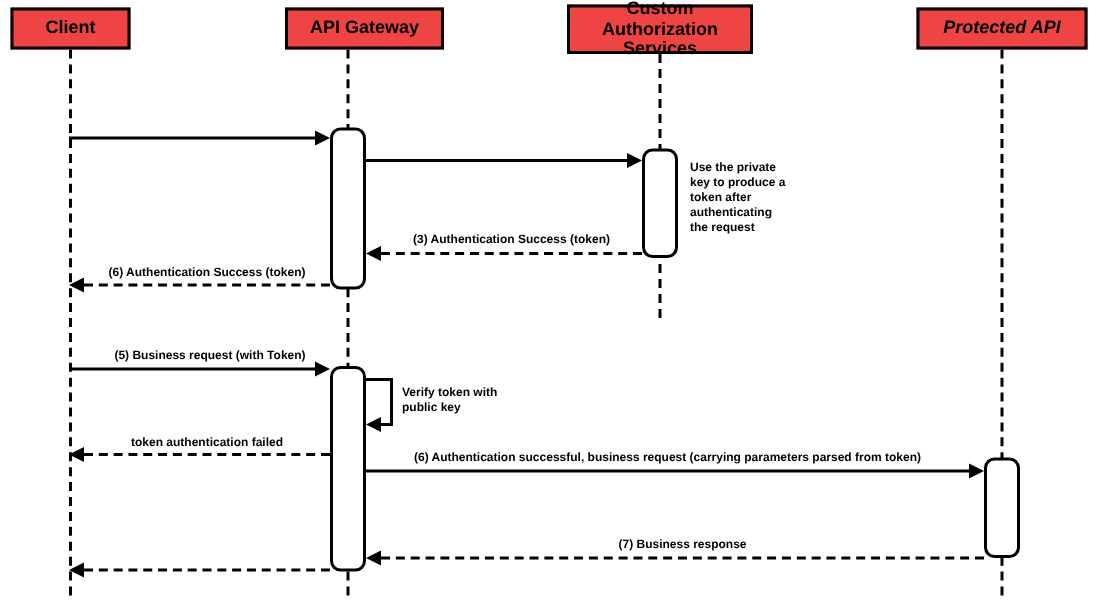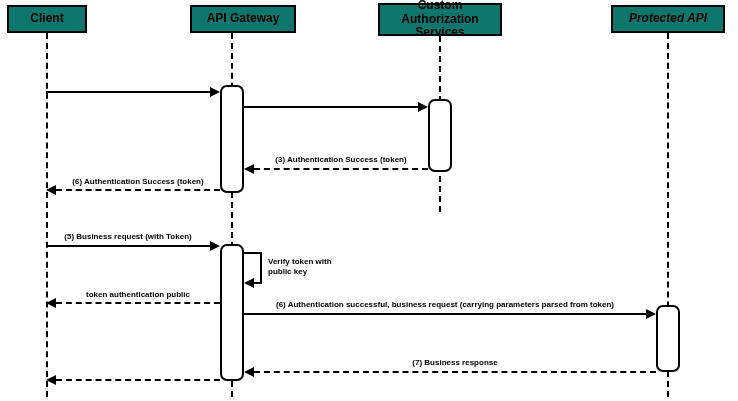--- a/index.html
+++ b/index.html
@@ -1,21 +1,21 @@
 <!DOCTYPE html>
 <html><head>
 <meta charset="utf-8">
 <style>
   html,body{margin:0;padding:0;background:#ffffff;}
   .diagram{
     position:relative;width:738px;height:401px;background:#ffffff;
     font-family:"Liberation Sans",sans-serif;color:#000;overflow:hidden;
   }
   .pbox{
-    position:absolute;box-sizing:border-box;border:2px solid #000;background:#0f766e;
+    position:absolute;box-sizing:border-box;border:2px solid #000;background:#ef4444;
     display:flex;align-items:center;justify-content:center;text-align:center;
     font-weight:bold;font-size:12px;line-height:1.15;z-index:3;
   }
   .lifeline{
     position:absolute;width:0;border-left:2px dashed #000;z-index:1;
   }
   .act{
     position:absolute;box-sizing:border-box;border:2px solid #000;border-radius:7px;
     background:#fff;z-index:2;
   }
@@ -68,40 +68,41 @@
   <div class="act" style="left:428px;top:99px;width:24px;height:73px;"></div>
   <div class="act" style="left:220px;top:244px;width:24px;height:137px;"></div>
   <div class="act" style="left:656px;top:305px;width:24px;height:67px;"></div>
 
   <div class="line-s" style="left:46px;top:91px;width:164px;"></div>
   <div class="ah-r" style="left:210px;top:87px;"></div>
 
   <div class="line-s" style="left:244px;top:106px;width:174px;"></div>
   <div class="ah-r" style="left:418px;top:102px;"></div>
 
+  <div class="note" style="left:460px;top:107px;width:66px;">Use the private key to produce a token after authenticating the request</div>
 
   <div class="mlabel" style="left:254px;top:155px;width:174px;">(3) Authentication Success (token)</div>
   <div class="line-d" style="left:254px;top:168px;width:174px;"></div>
   <div class="ah-l" style="left:244px;top:164px;"></div>
 
   <div class="mlabel" style="left:56px;top:177px;width:164px;">(6) Authentication Success (token)</div>
   <div class="line-d" style="left:56px;top:189px;width:164px;"></div>
   <div class="ah-l" style="left:46px;top:185px;"></div>
 
-  <div class="mlabel" style="left:46px;top:232px;width:164px;">(5) Business request (with Token)</div>
+  <div class="mlabel" style="left:58px;top:232px;width:164px;">(5) Business request (with Token)</div>
   <div class="line-s" style="left:46px;top:245px;width:164px;"></div>
   <div class="ah-r" style="left:210px;top:241px;"></div>
 
   <div class="line-s" style="left:244px;top:252px;width:18px;"></div>
   <div class="vline-s" style="left:260px;top:252px;height:32px;"></div>
   <div class="line-s" style="left:254px;top:282px;width:8px;"></div>
   <div class="ah-l" style="left:244px;top:278px;"></div>
   <div class="note" style="left:268px;top:257px;width:64px;">Verify token with public key</div>
 
-  <div class="mlabel" style="left:56px;top:290px;width:164px;">token authentication public</div>
+  <div class="mlabel" style="left:56px;top:290px;width:164px;">token authentication failed</div>
   <div class="line-d" style="left:56px;top:302px;width:164px;"></div>
   <div class="ah-l" style="left:46px;top:298px;"></div>
 
   <div class="mlabel" style="left:244px;top:300px;width:402px;">(6) Authentication successful, business request (carrying parameters parsed from token)</div>
   <div class="line-s" style="left:244px;top:313px;width:402px;"></div>
   <div class="ah-r" style="left:646px;top:309px;"></div>
 
   <div class="mlabel" style="left:254px;top:358px;width:402px;">(7) Business response</div>
   <div class="line-d" style="left:254px;top:371px;width:402px;"></div>
   <div class="ah-l" style="left:244px;top:367px;"></div>

